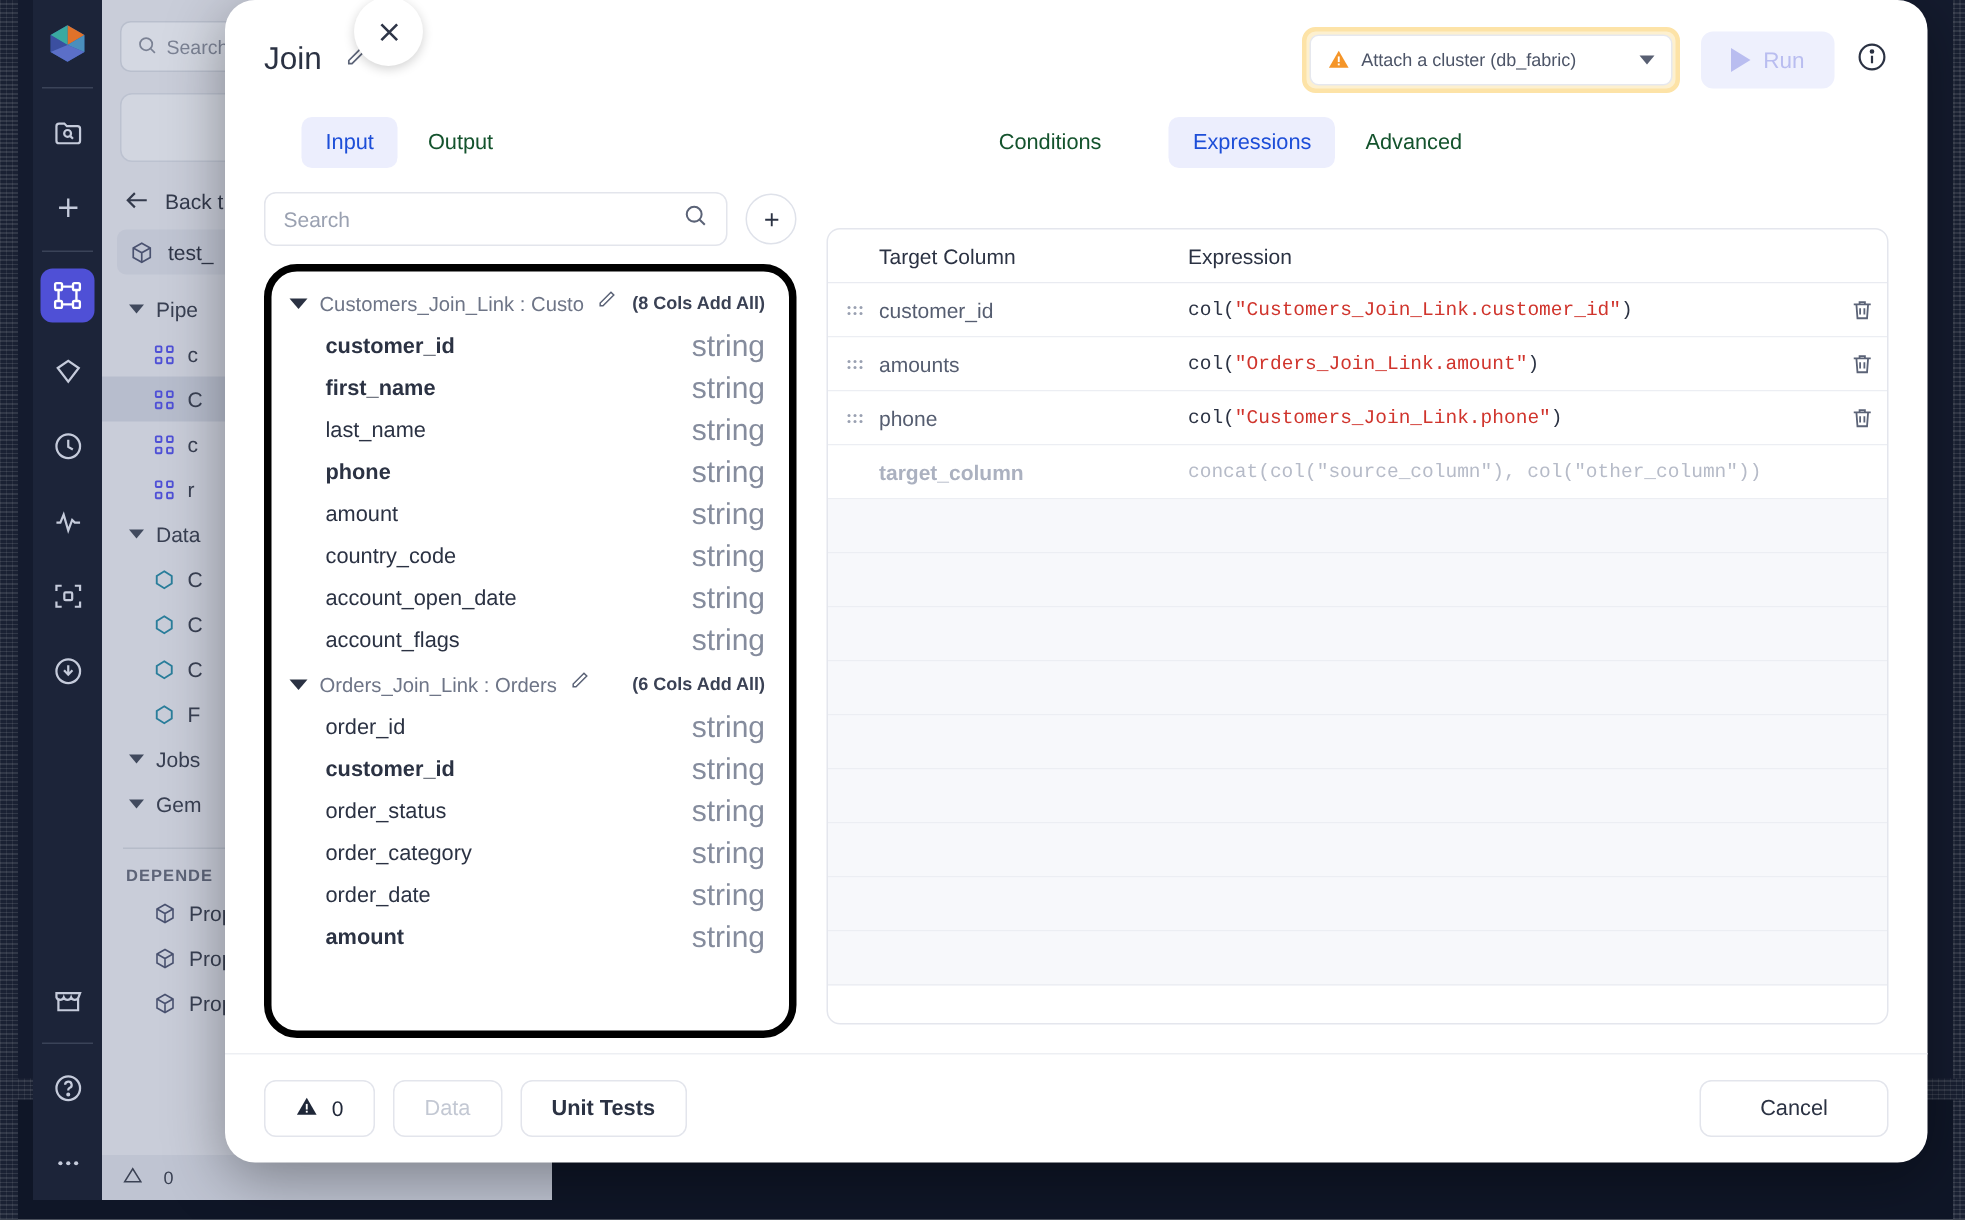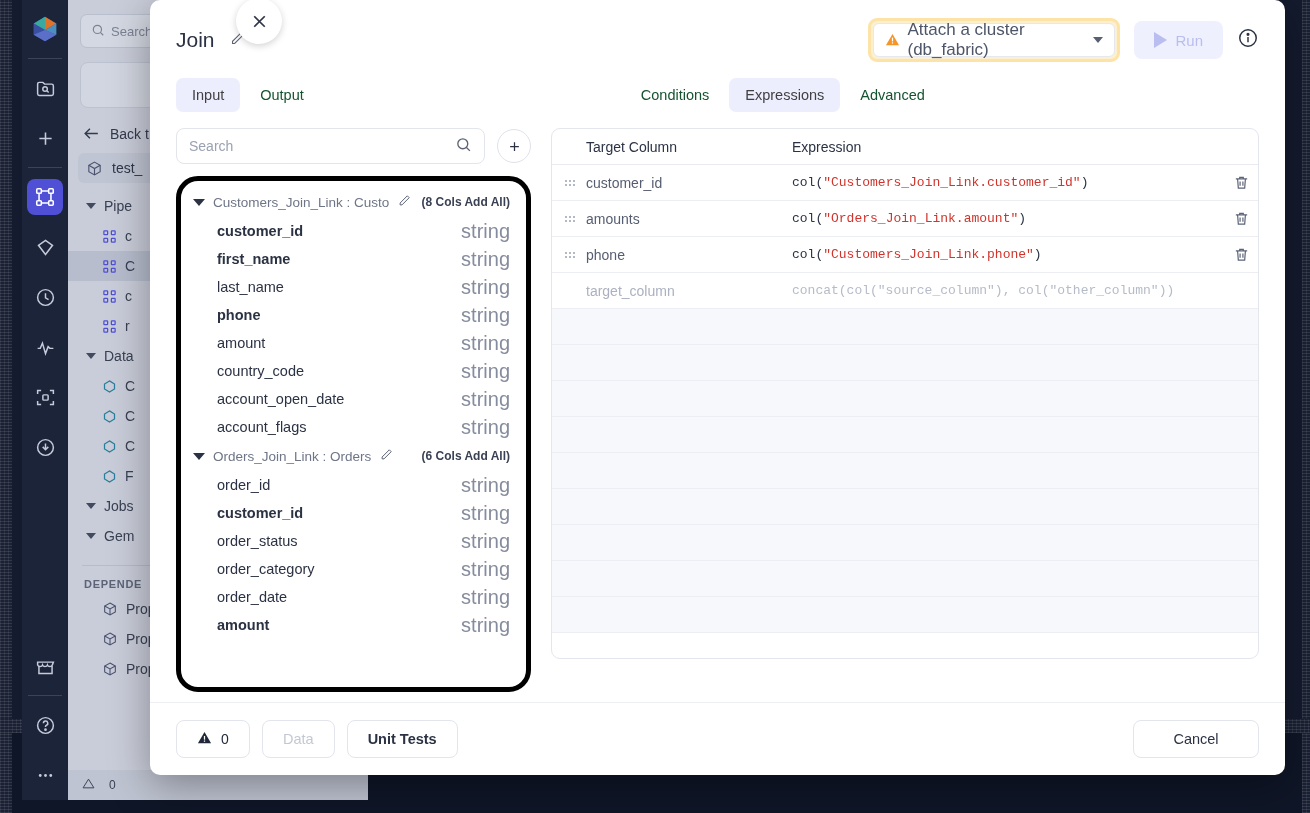--- a/index.html
+++ b/index.html
@@ -76,21 +76,21 @@
   .proj-label { margin:12px 0 4px 16px; font-size:11px; letter-spacing:.7px; color:#5d6478; font-weight:bold; }
   .proj-status {
     position:absolute; left:0; bottom:0; width:300px; height:30px;
     background:#bfc4d2; display:flex; align-items:center; gap:14px;
     padding-left:14px; font-size:12px; color:#3b4254;
   }
 
   
   .modal {
     position:absolute; left:150px; top:0; width:1135px; height:775px;
-    background:#fff; border-radius:10px;
+    background:#fff; border-radius:20px;
     box-shadow: 0 10px 40px rgba(0,0,0,.35);
     display:flex; flex-direction:column;
   }
   .close-btn {
     position:absolute; left:86px; top:-2px; width:46px; height:46px;
     border-radius:50%; background:#fff; border:none;
     display:flex; align-items:center; justify-content:center;
     box-shadow:0 2px 7px rgba(0,0,0,.18); z-index:5; color:#2f3648;
   }
 
@@ -100,41 +100,41 @@
   .m-title { font-size:21px; color:#2b3243; }
   .pencil { color:#5b6377; }
   .title-right { display:flex; align-items:center; gap:14px; }
 
   .cluster-wrap {
     border:3px solid #fde3a7; border-radius:9px; padding:2px; background:#fdf0cf;
   }
   .cluster {
     width:242px; height:34px; background:#fff; border:1px solid #e6e8ee;
     border-radius:6px; display:flex; align-items:center; gap:7px;
-    padding:0 11px; font-size:17px; color:#4d5568;
+    padding:0 11px; font-size:12px; color:#4d5568;
   }
   .warn-tri { color:#f59528; font-size:14px; line-height:1; }
   .cluster-caret { margin-left:auto; width:0;height:0;border-left:5px solid transparent;border-right:5px solid transparent;border-top:6px solid #585f72; }
 
   .run-btn {
     display:flex; align-items:center; gap:8px; height:38px; padding:0 20px;
     background:#eef0fd; border:none; border-radius:8px;
     color:#b9bdf0; font-size:15px;
   }
   .play { width:0;height:0;border-top:8px solid transparent;border-bottom:8px solid transparent;border-left:13px solid #b9bdf0; }
   .info-ic { color:#2b3243; }
 
   .tabs-row { display:flex; align-items:center; margin-top:16px; }
   .tabgrp { display:flex; gap:4px; }
   .tabgrp.right { margin-left:305px; }
   .tab {
     padding:9px 16px; border-radius:7px; font-size:14.5px;
     color:#14532d; background:transparent; border:none;
   }
-  .tab.active { background:#eceefd; color:#404040; }
+  .tab.active { background:#eceefd; color:#1d4ed8;margin-left:25px; }
 
   .modal-body { flex:1 1 auto; display:flex; gap:20px; padding:16px 26px 0; }
 
   
   .lcol { width:355px; display:flex; flex-direction:column; }
   .search-row { display:flex; align-items:center; gap:12px; }
   .search-box {
     flex:1 1 auto; height:36px; border:1px solid #e3e5ec; border-radius:8px;
     display:flex; align-items:center; padding:0 12px; gap:6px;
   }
@@ -164,41 +164,41 @@
     font-size:14.5px; color:#2b3243;
   }
   .col-row.bold .cname { font-weight:bold; }
   .cname { flex:1 1 auto; }
   .ctype { color:#858c9d; font-size:20px; }
 
   
   .rcol { flex:1 1 auto; display:flex; flex-direction:column; }
   .etable {
     border:1px solid #e4e6ed; border-radius:9px; overflow:hidden;
-    height:531px; display:flex; flex-direction:column;
+    height:531px; display:flex; flex-direction:column;margin-top:24px;
   }
   .ehead {
     display:flex; height:36px; align-items:center;
     border-bottom:1px solid #e9ebf1; font-size:14px; color:#2b3243;
     padding-left:12px;
   }
   .eh-target { width:228px; padding-left:22px; }
   .erow {
     display:flex; align-items:center; height:36px;
     border-bottom:1px solid #eceef3; padding-left:12px;
   }
   .erow.filled { background:#fff; }
   .erow.ghost { background:#fff; }
   .erow.blank { background:#f7f8fb; }
   .drag {
     width:14px; display:flex; flex-wrap:wrap; gap:2px; padding-left:1px;
   }
   .drag i { width:2px; height:2px; background:#99a0b1; border-radius:50%; display:block; }
   .etarget { width:214px; padding-left:8px; font-size:14px; color:#555d70; }
-  .erow.ghost .etarget { color:#abb1c0; }
+  .erow.ghost .etarget { color:#abb1c0;font-weight:bold; }
   .eexpr { flex:1 1 auto; font-family:"Liberation Mono", monospace; font-size:13px; color:#2b3243; }
   .eexpr .str { color:#d0342c; }
   .erow.ghost .eexpr { color:#b6bbc8; }
   .trash { width:34px; display:flex; justify-content:center; color:#5b6377; }
 
   
   .foot {
     height:73px; border-top:1px solid #edeff3; margin-top:10px;
     display:flex; align-items:center; padding:0 26px; gap:12px;
   }

